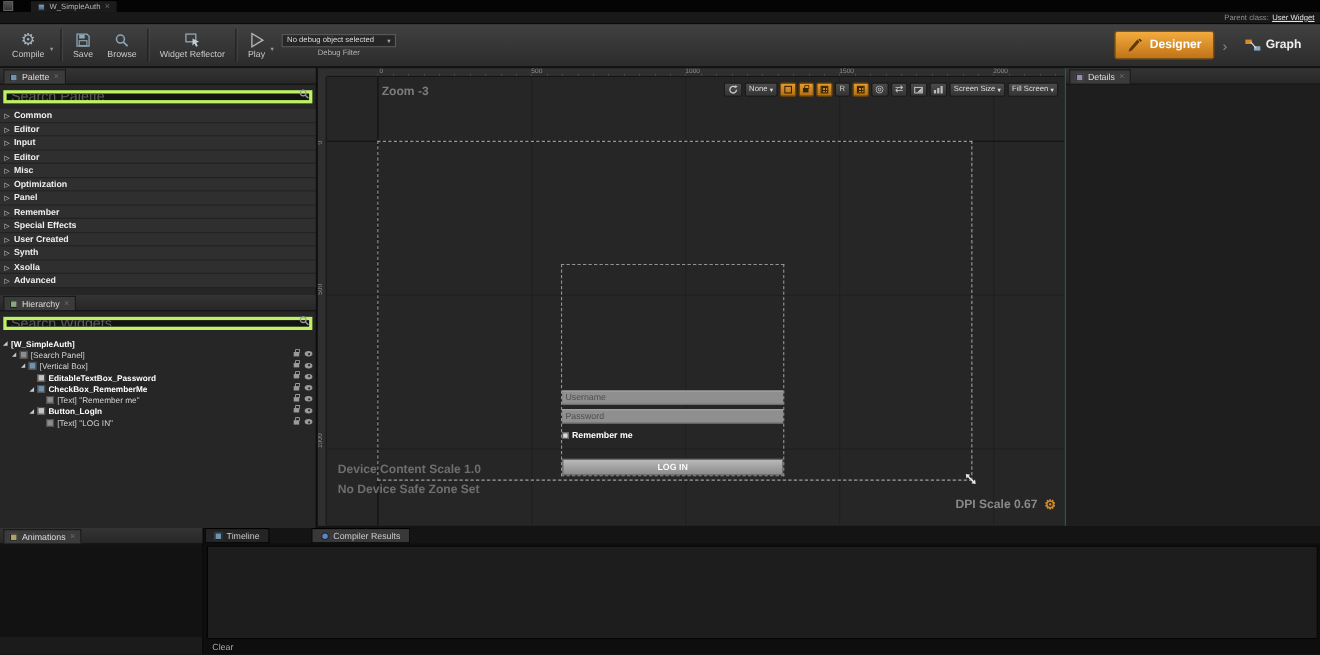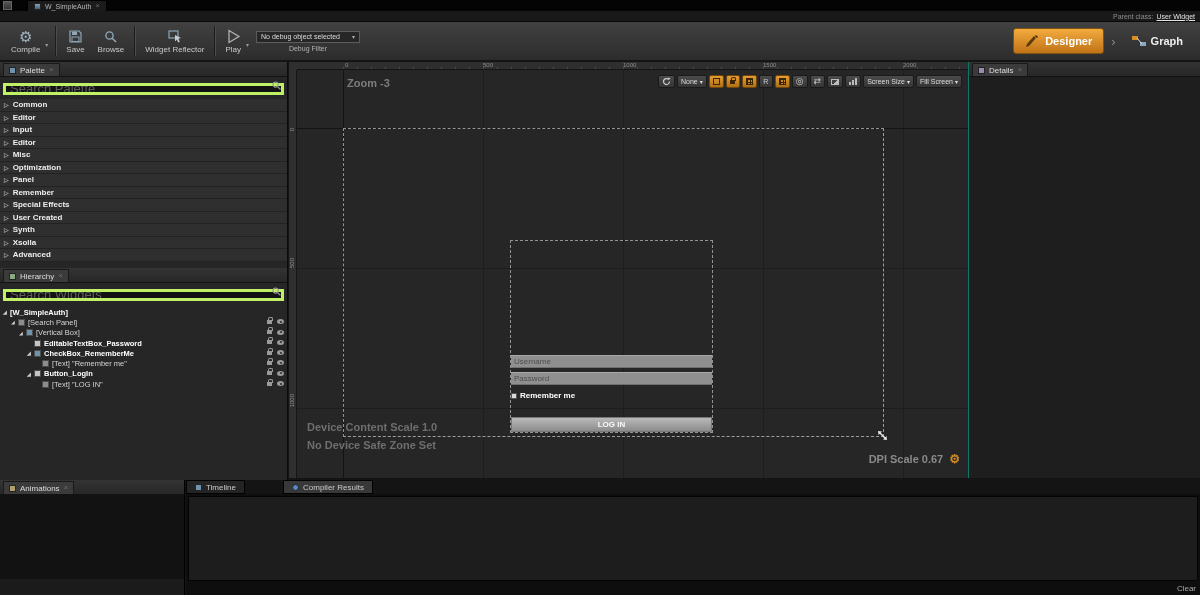--- a/index.html
+++ b/index.html
@@ -120,21 +120,21 @@
   .anim-controls { height:16px; background:#2b2b2b; display:flex; align-items:center; gap:3px; padding:0 2px; position:relative; }
   .add-anim-btn { height:12px; padding:0 4px; background:linear-gradient(#5aa53f,#39792a); border:1px solid #1d4f14; border-radius:2px; color:#fff; font-weight:bold; font-size:7px; display:flex; align-items:center; }
   .anim-search { flex:1; height:12px; background:#131313; border:1px solid #000; color:#bbb; font-size:7px; padding:0 12px 0 4px; outline:none; }
   .anim-search::placeholder { color:#5d5d5d; }
   .anim-body { height:84px; background:#121212; }
   .btab { top:480px; height:14px; display:flex; align-items:center; gap:4px; padding:0 8px; border:1px solid #000; font-size:8px; color:#c9c9c9; }
   #timeline-tab { left:186px; background:#242424; }
   #compiler-tab { left:283px; background:#383838; }
   #bottom-content { left:186px; top:494px; width:1014px; height:101px; background:#0e0e0e; }
   .compiler-inner { left:2px; top:2px; right:2px; bottom:14px; background:#1d1d1d; border:1px solid #040404; }
-  .clear-row { left:7px; right:4px; bottom:1px; height:11px; display:flex; justify-content:flex-end; align-items:center; font-size:8px; color:#a9a9a9;margin-top:28px; }
+  .clear-row { left:7px; right:4px; bottom:1px; height:11px; display:flex; justify-content:flex-start; align-items:center; font-size:8px; color:#a9a9a9;margin-top:28px; }
 
   svg { display:block; }
 </style>
 </head>
 <body>
 
 <div class="abs" id="titlebar">
   <div class="abs app-icon"></div>
   <div class="abs doc-tab">
     <span class="tab-widget-icon"></span>

